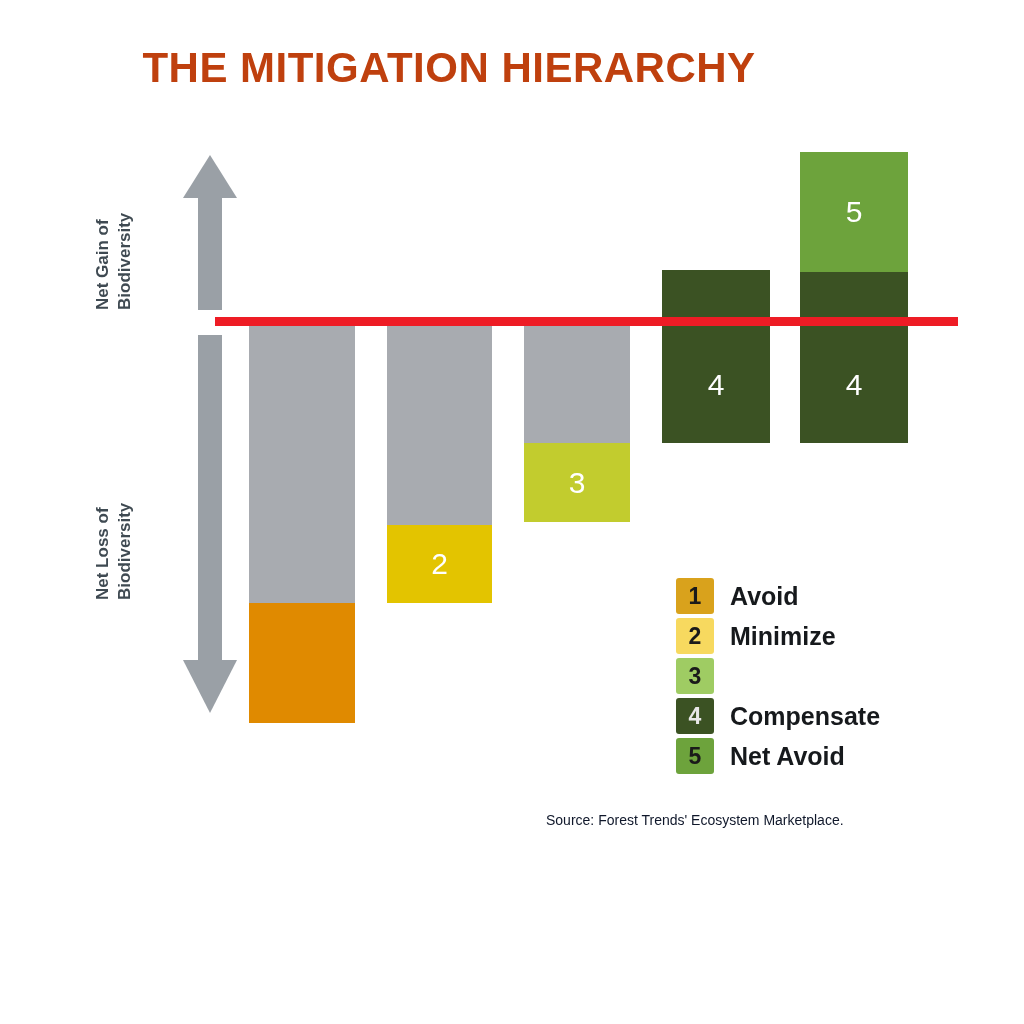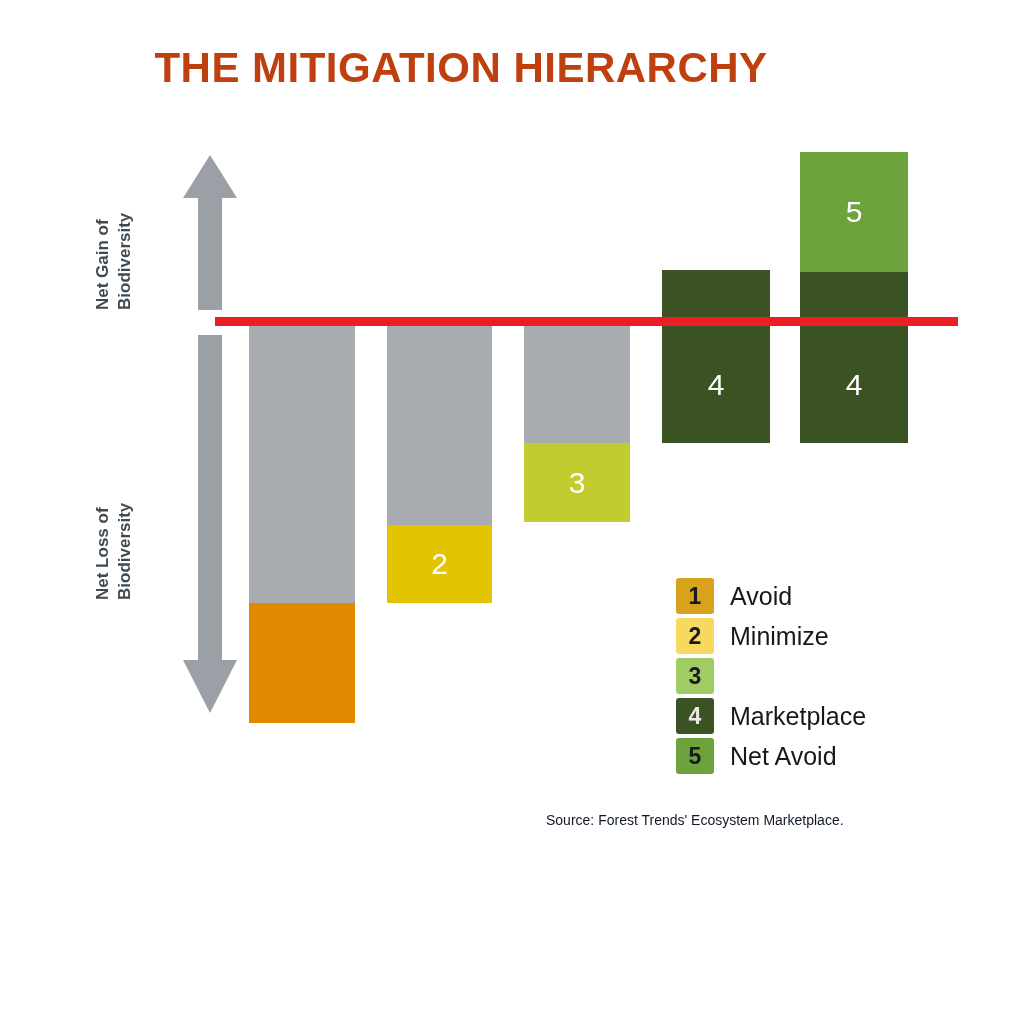--- a/index.html
+++ b/index.html
@@ -5,21 +5,21 @@
   html,body{margin:0;padding:0;}
   body{
     width:1024px;height:1024px;background:#ffffff;
     font-family:"Liberation Sans",sans-serif;
     position:relative;overflow:hidden;
   }
   #stage{position:absolute;left:0;top:0;width:1024px;height:1024px;}
 
   
   .title{
-    position:absolute;left:16px;top:44px;width:890px;
+    position:absolute;left:4px;top:44px;width:890px;
     text-align:center;
     font-size:42px;font-weight:bold;letter-spacing:0.5px;
     color:#BF400E;
     white-space:nowrap;
   }
 
   
   .axis-arrow{position:absolute;left:175px;top:148px;width:70px;height:572px;}
 
   
@@ -52,21 +52,21 @@
   .legend-row{
     display:flex;align-items:center;height:40px;
   }
   .legend-swatch{
     width:38px;height:36px;border-radius:3px;
     display:flex;align-items:center;justify-content:center;
     font-size:23px;font-weight:bold;
     flex:0 0 auto;
   }
   .legend-label{
-    margin-left:16px;font-size:25px;font-weight:normal;color:#16191C;
+    margin-left:16px;font-size:25px;font-weight:bold;color:#16191C;
     white-space:nowrap;
   }
 
   
   .source{
     position:absolute;left:546px;top:812px;
     font-size:14px;color:#0f172a;white-space:nowrap;
   }
 </style>
 </head>
@@ -127,21 +127,21 @@
       </div>
       <div class="legend-row">
         <div class="legend-swatch" style="background: rgb(247, 217, 95); color: rgb(26, 26, 26);">2</div>
         <div class="legend-label">Minimize</div>
       </div>
       <div class="legend-row">
         <div class="legend-swatch" style="background: rgb(159, 204, 99); color: rgb(26, 26, 26);">3</div>
       </div>
       <div class="legend-row">
         <div class="legend-swatch" style="background: rgb(59, 82, 35); color: rgb(232, 232, 232);">4</div>
-        <div class="legend-label">Marketplace</div>
+        <div class="legend-label">Compensate</div>
       </div>
       <div class="legend-row">
         <div class="legend-swatch" style="background: rgb(109, 163, 60); color: rgb(26, 26, 26);">5</div>
         <div class="legend-label">Net Avoid</div>
       </div>
     </div>
 
   <div class="source">Source: Forest Trends' Ecosystem Marketplace.</div>
 
 </div>

